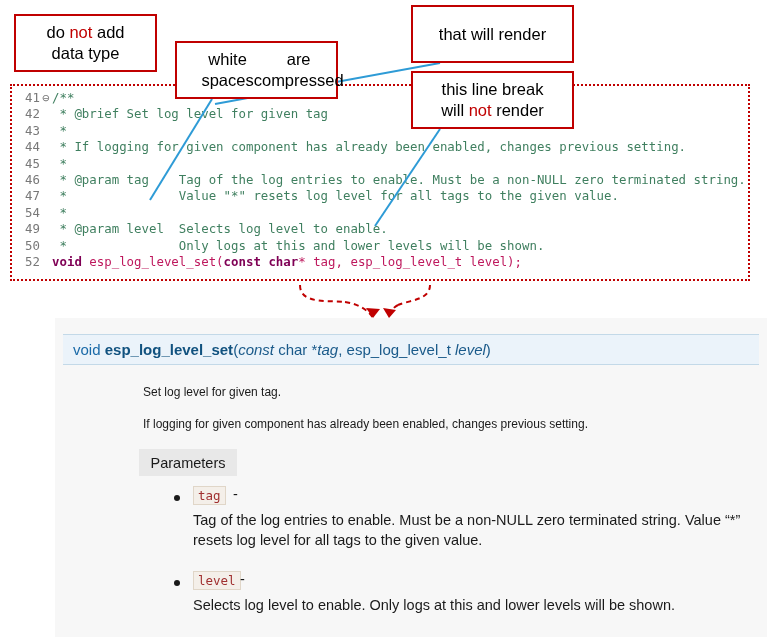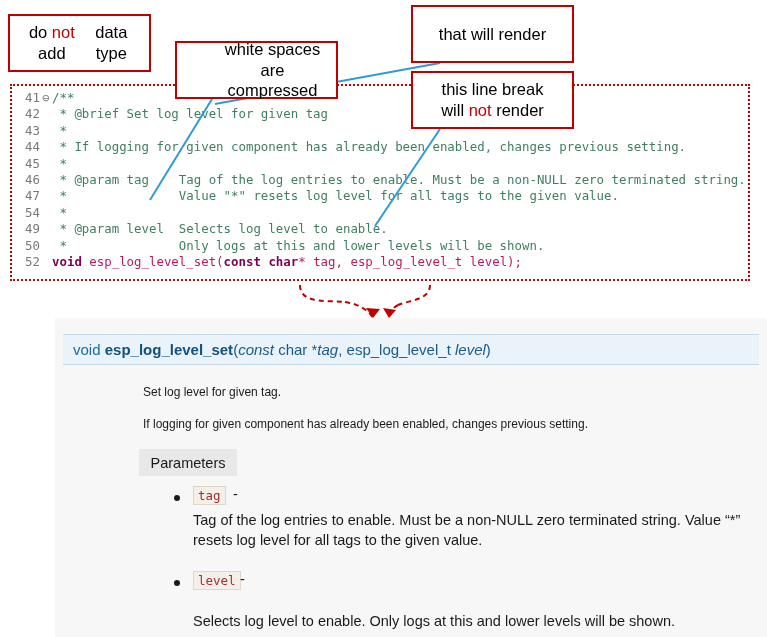--- a/index.html
+++ b/index.html
@@ -26,35 +26,35 @@
     text-align: center;
     padding: 6px 10px;
     box-sizing: border-box;
     z-index: 30;
   }
   .callout .hl {
     color: #c00000;
   }
 
   #callout-datatype {
-    left: 8px;
+    left: 14px;
     top: 14px;
     width: 143px;
     height: 58px;
     display: flex;
-    flex-direction: row;
+    flex-direction: column;
     justify-content: space-between;
   }
   #callout-whitespace {
     left: 175px;
     top: 41px;
     width: 163px;
     height: 58px;
     display: flex;
-    flex-direction: column;
+    flex-direction: row;
     justify-content: center;
     padding-left: 42px;
   }
   #callout-linebreak-render {
     left: 411px;
     top: 5px;
     width: 163px;
     height: 58px;
     display: flex;
     flex-direction: column;
@@ -268,14 +268,14 @@
   <div id="doc-params-header">Parameters</div>
 
   <div class="doc-bullet" style="top: 177px;"></div>
   <div class="param-code" style="left: 138px; top: 168px;">tag</div>
   <div class="param-dash" style="left: 178px; top: 168px;">-</div>
   <div class="param-desc" style="left: 138px; top: 192px; width: 560px;">Tag of the log entries to enable. Must be a non-NULL zero terminated string. Value “*” resets log level for all tags to the given value.</div>
 
   <div class="doc-bullet" style="top: 262px;"></div>
   <div class="param-code" style="left: 138px; top: 253px;">level</div>
   <div class="param-dash" style="left: 185px; top: 253px;">-</div>
-  <div class="param-desc" style="left: 138px; top: 277px; width: 560px; margin-top: 16px;">Selects log level to enable. Only logs at this and lower levels will be shown.</div>
+  <div class="param-desc" style="left: 138px; top: 277px; width: 560px;">Selects log level to enable. Only logs at this and lower levels will be shown.</div>
 </div>
 
 </body></html>

